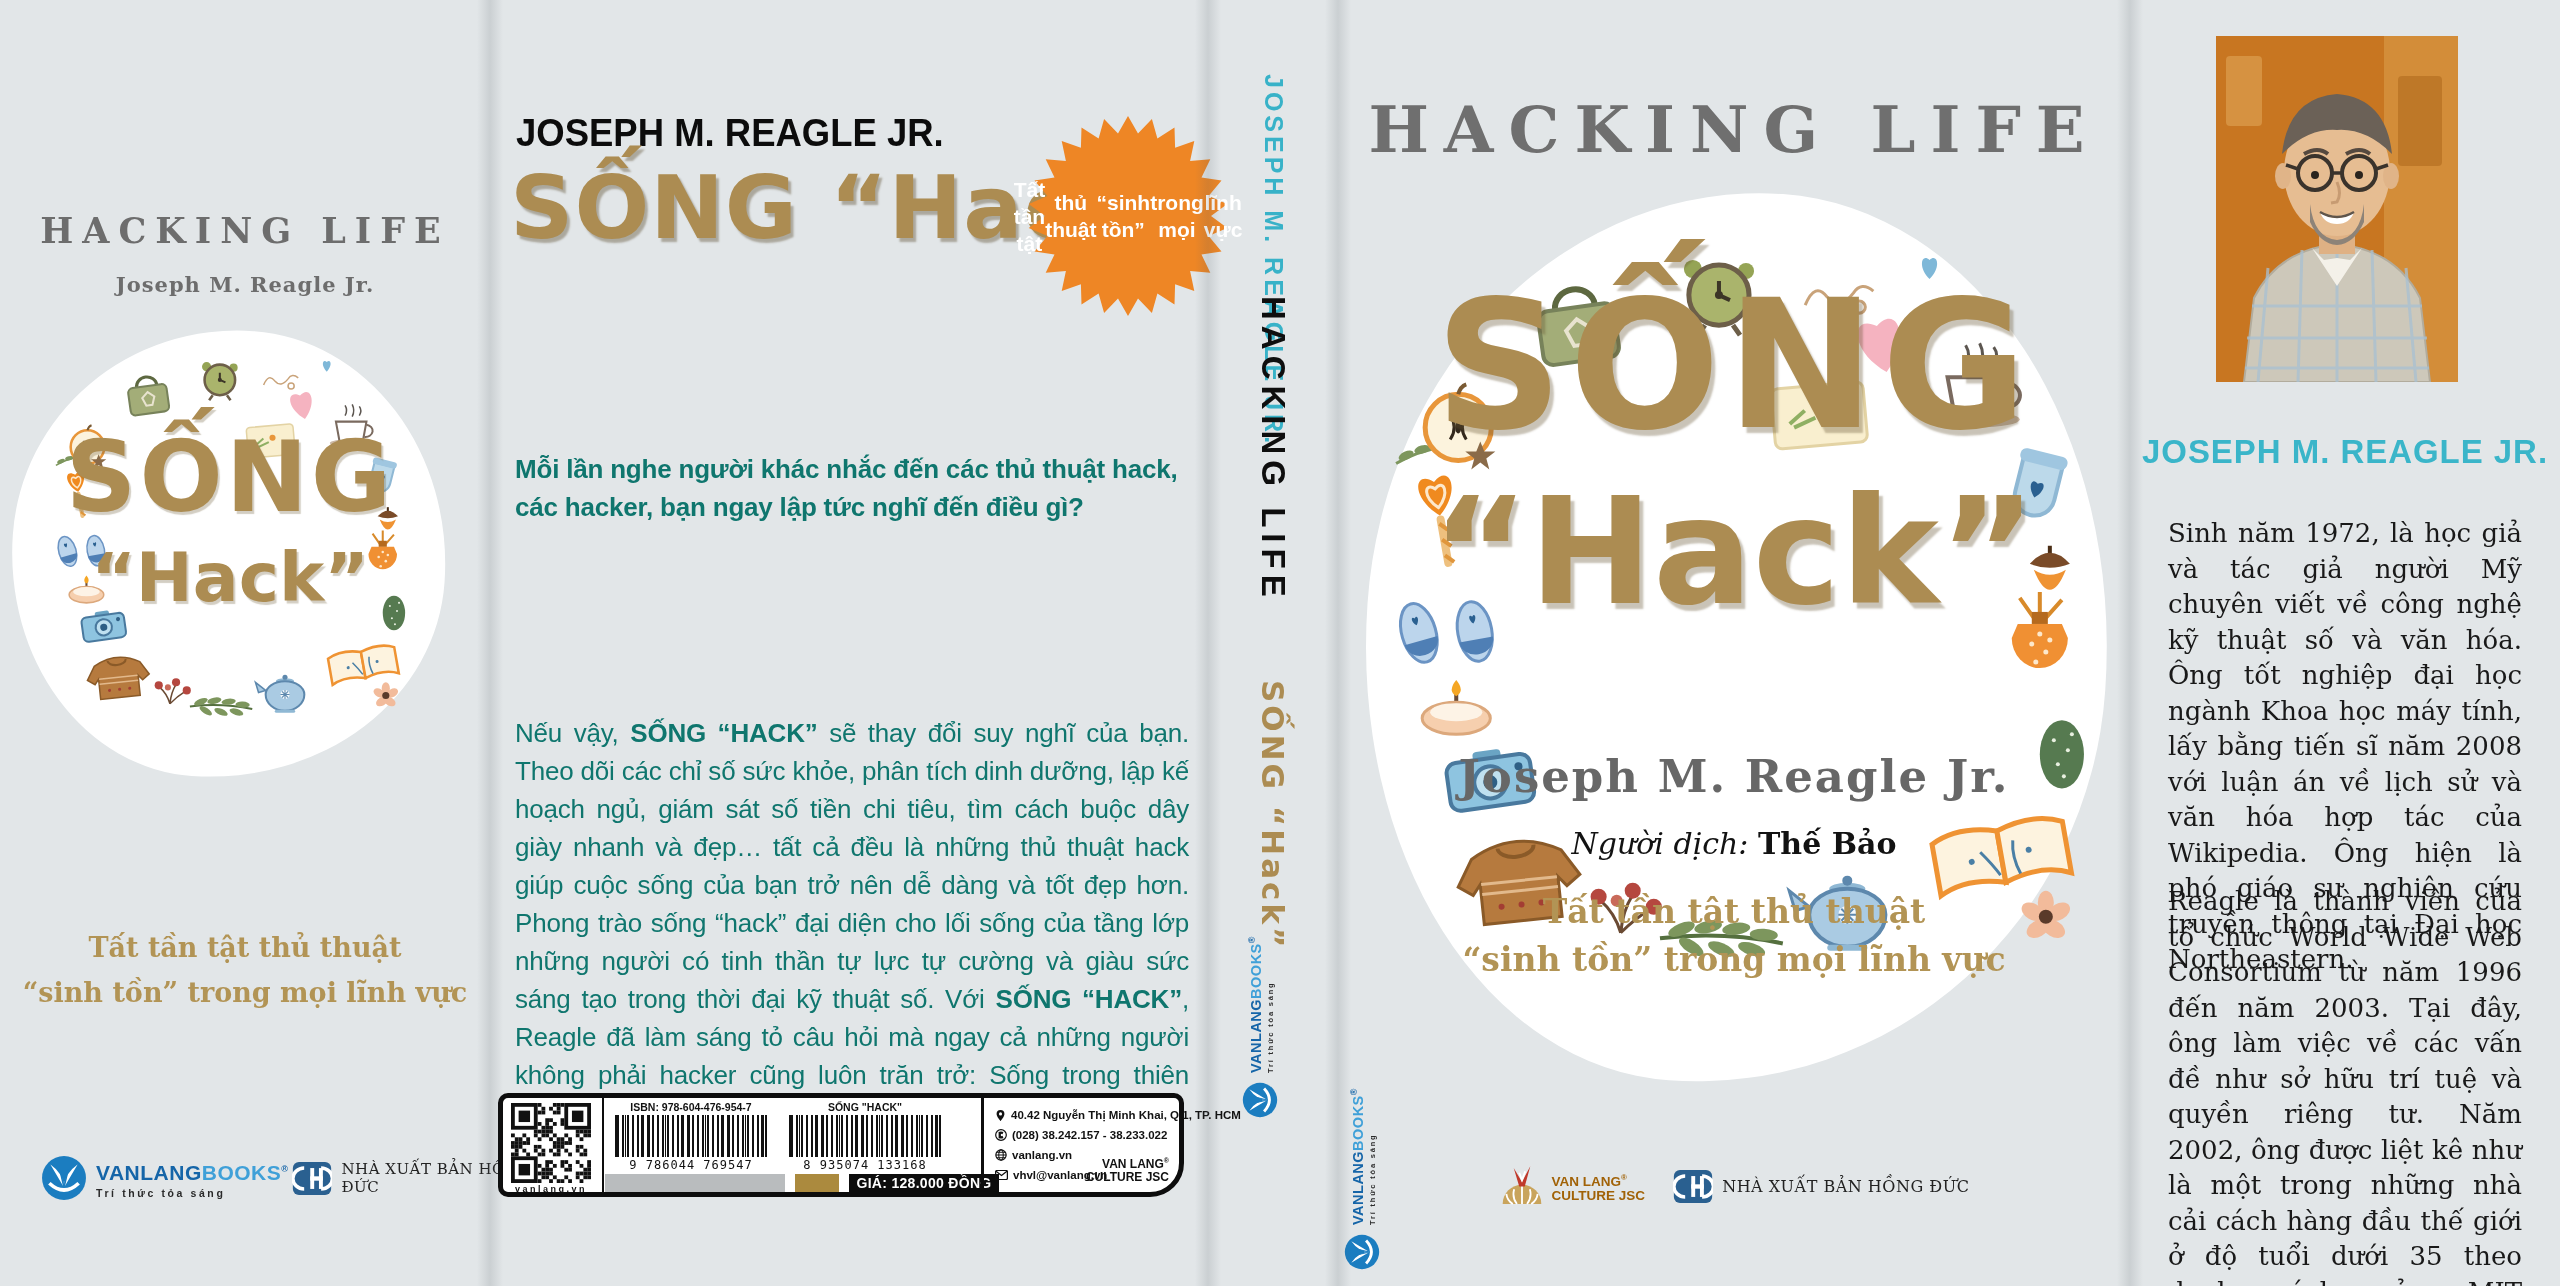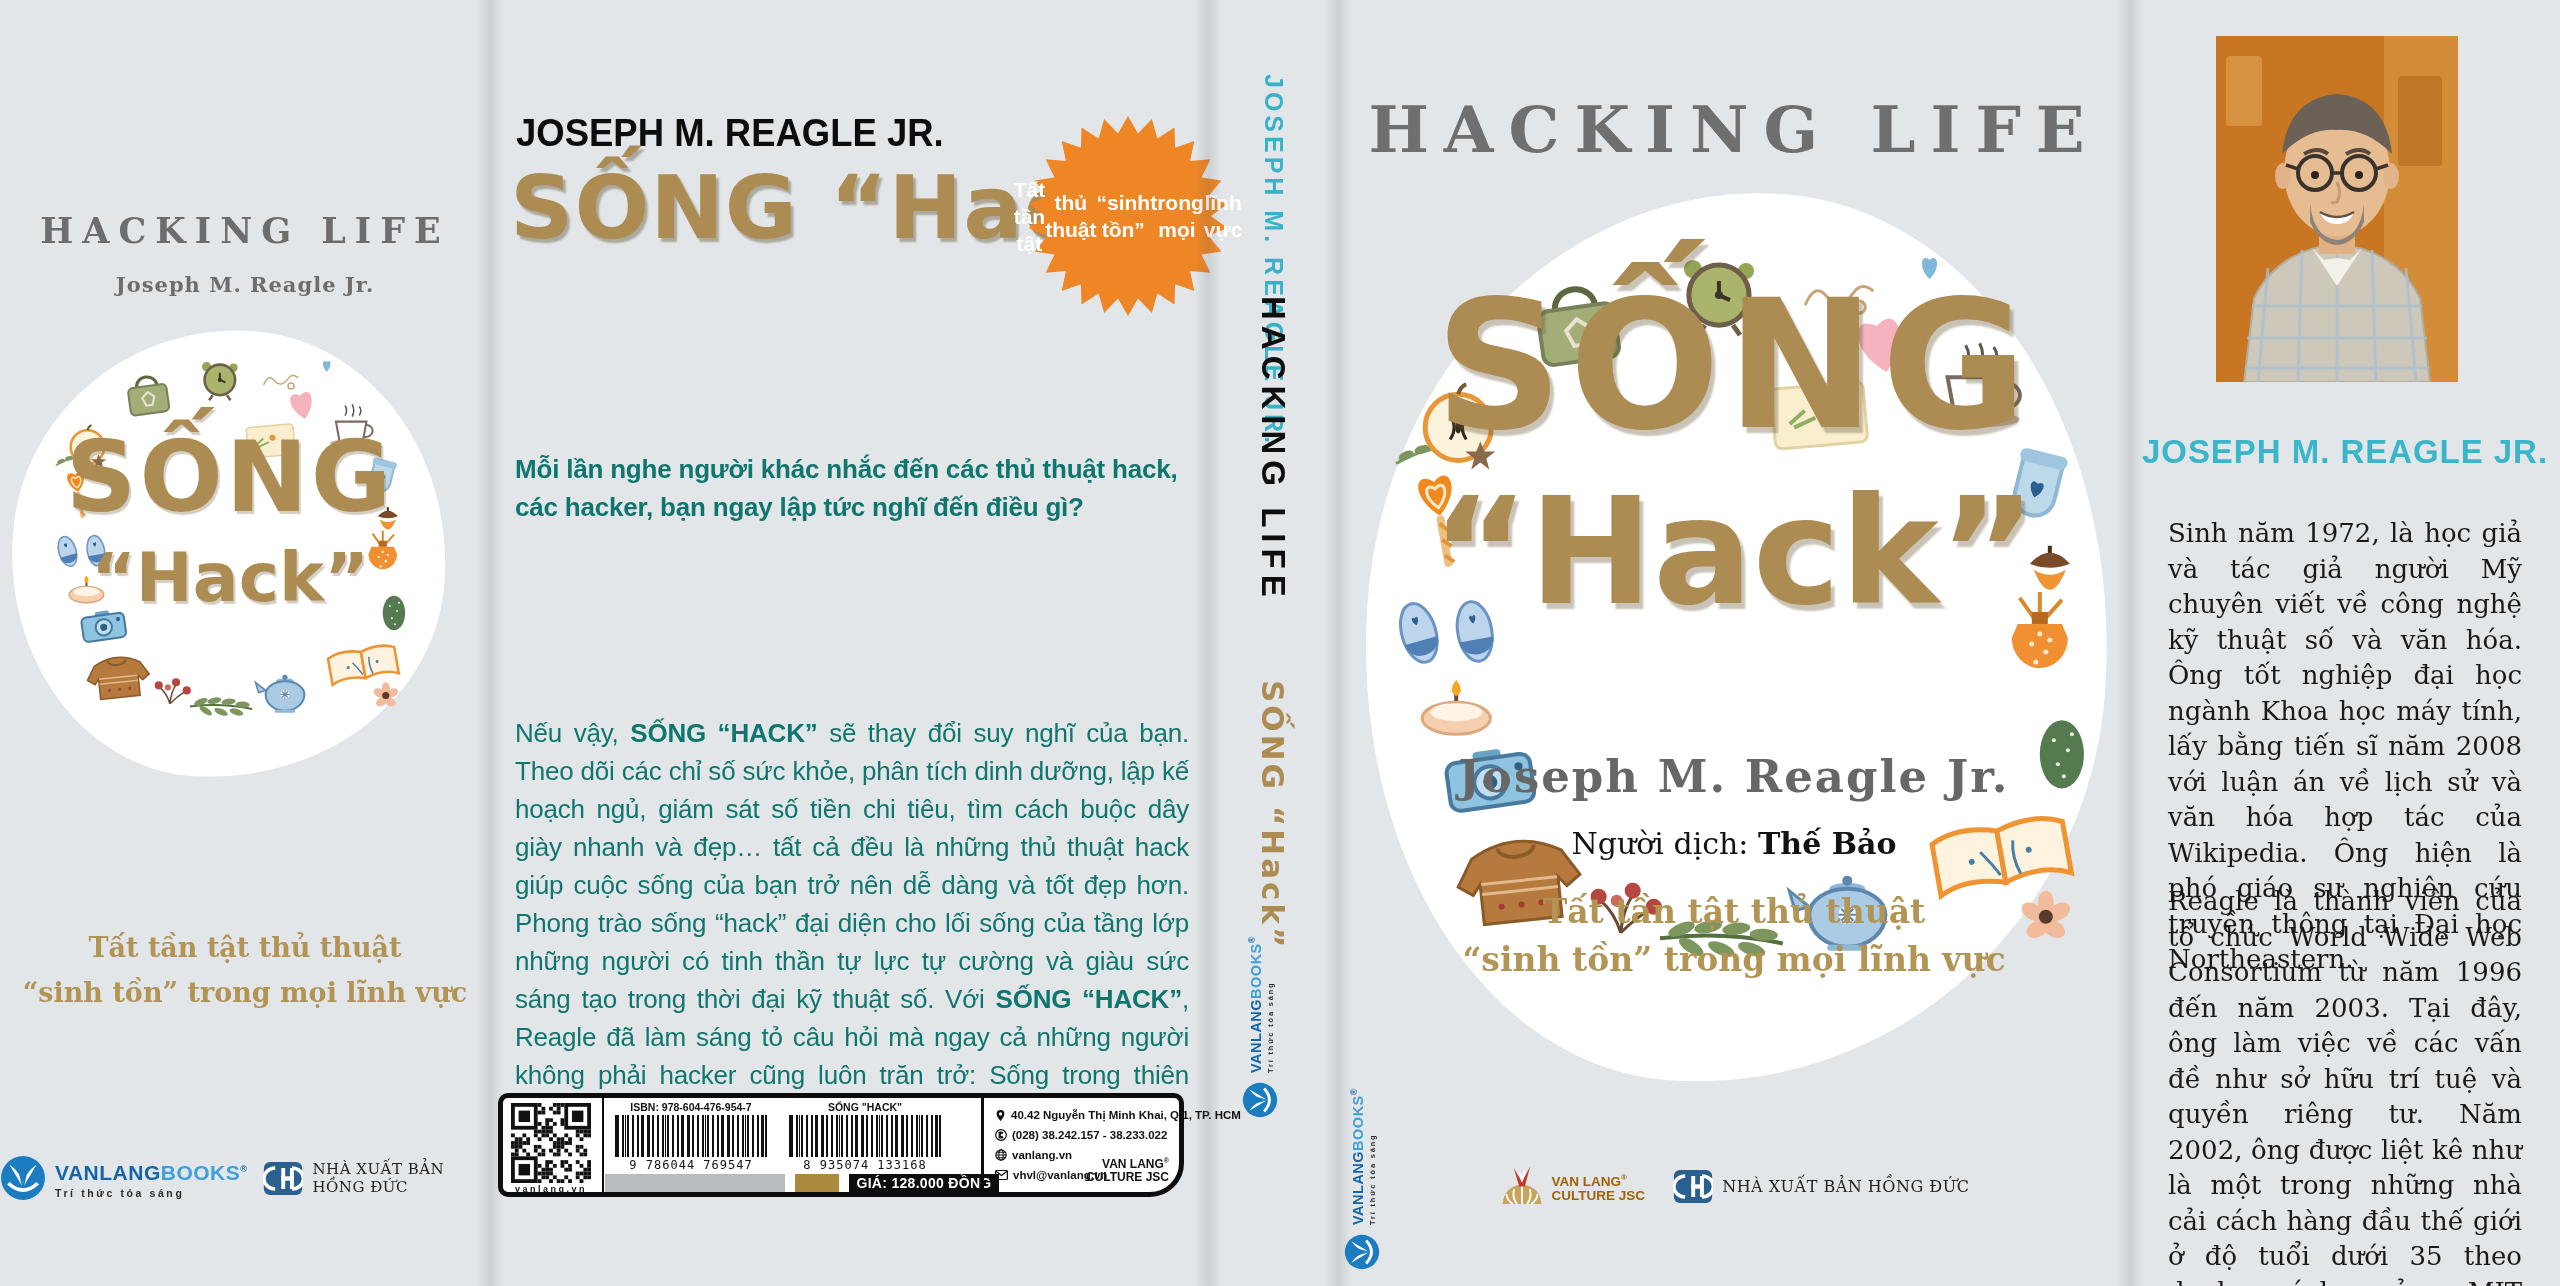--- a/index.html
+++ b/index.html
@@ -23,21 +23,21 @@
             letter-spacing:9px;color:#6d6d6d;}
   .bf-author{top:272px;width:100%;text-align:center;font:700 21px "DejaVu Serif",serif;
              letter-spacing:1px;color:#6d6d6d;}
   .bf-blob{left:12px;top:330px;width:434px;height:448px;}
   .bf-song{left:0;top:420px;width:460px;text-align:center;font:800 98px "DejaVu Sans",sans-serif;
            letter-spacing:3px;text-shadow:2px 3px 1px rgba(110,92,55,.3);}
   .bf-hack{left:0;top:538px;width:460px;text-align:center;font:800 68px "DejaVu Sans",sans-serif;
            text-shadow:2px 3px 1px rgba(110,92,55,.3);}
   .bf-tagline{top:925px;width:100%;text-align:center;font:700 27px "DejaVu Serif",serif;
               color:#b29455;line-height:45px;}
-  .bf-logos{left:0;top:1155px;width:100%;display:flex;justify-content:space-between;align-items:center;gap:16px;}
+  .bf-logos{left:0;top:1155px;width:100%;display:flex;justify-content:space-between;align-items:center;gap:4px;padding-left:41px;}
 
   .vl-lockup{display:flex;align-items:center;gap:9px;}
   .vl-circ{width:46px;height:46px;flex:0 0 auto;}
   .vl-row{font:800 21px "Liberation Sans",sans-serif;color:#1565a8;letter-spacing:.5px;line-height:22px;}
   .vl-row .books{color:#3fa0d8;}
   .vl-row sup{font-size:9px;}
   .vl-sub{font:700 10.5px "Liberation Sans",sans-serif;letter-spacing:2.6px;color:#2a2a2a;margin-top:3px;}
   .hd-lockup{display:flex;align-items:center;gap:9px;}
   .hd-logo{width:40px;height:35px;flex:0 0 auto;}
   .hd-text{font:400 15px "DejaVu Serif",serif;color:#222;letter-spacing:.5px;}
@@ -102,21 +102,21 @@
   .fc-title{top:92px;width:100%;text-align:center;font:700 64px "DejaVu Serif",serif;
             letter-spacing:15px;color:#6f6f6f;}
   .fc-blob{left:28px;top:192px;width:742px;height:892px;}
   .fc-song{left:0;top:262px;width:100%;text-align:center;font:800 178px "DejaVu Sans",sans-serif;
            letter-spacing:6px;text-shadow:4px 6px 2px rgba(100,84,50,.35);}
   .fc-hack{left:0;top:466px;width:100%;text-align:center;font:800 148px "DejaVu Sans",sans-serif;
            text-shadow:4px 6px 2px rgba(100,84,50,.35);}
   .fc-author{top:750px;width:100%;text-align:center;font:700 45px "DejaVu Serif",serif;
              letter-spacing:2px;color:#676767;}
   .fc-translator{top:826px;width:100%;text-align:center;font:400 30px "DejaVu Serif",serif;color:#121212;}
-  .fc-translator .t-label{margin-top:26px;}
+  .fc-translator .t-label{font-style:italic;margin-top:26px;}
   .fc-translator .t-name{font-weight:700;}
   .fc-tagline{top:888px;width:100%;text-align:center;font:700 33px "DejaVu Serif",serif;
               color:#b29455;line-height:48px;}
   .fc-logos{top:1166px;width:100%;display:flex;justify-content:center;align-items:center;gap:28px;}
   .culture-lockup{display:flex;align-items:center;gap:7px;}
   .culture-logo{width:46px;height:41px;flex:0 0 auto;}
   .culture-text{font:800 13.5px "Liberation Sans",sans-serif;color:#a16207;line-height:15px;}
   .culture-text sup{font-size:8px;}
   .fc-vl-vert{left:6px;top:1046px;width:48px;height:224px;}
   .fc-vl-vert .rot-ccw{width:224px;height:48px;}

